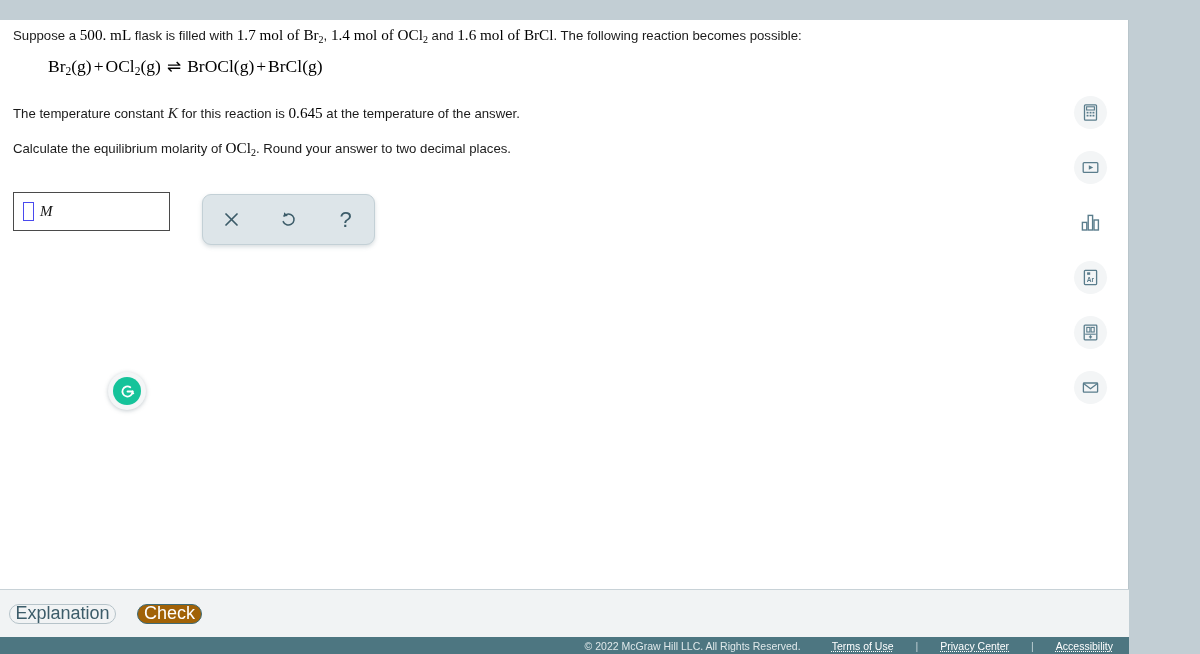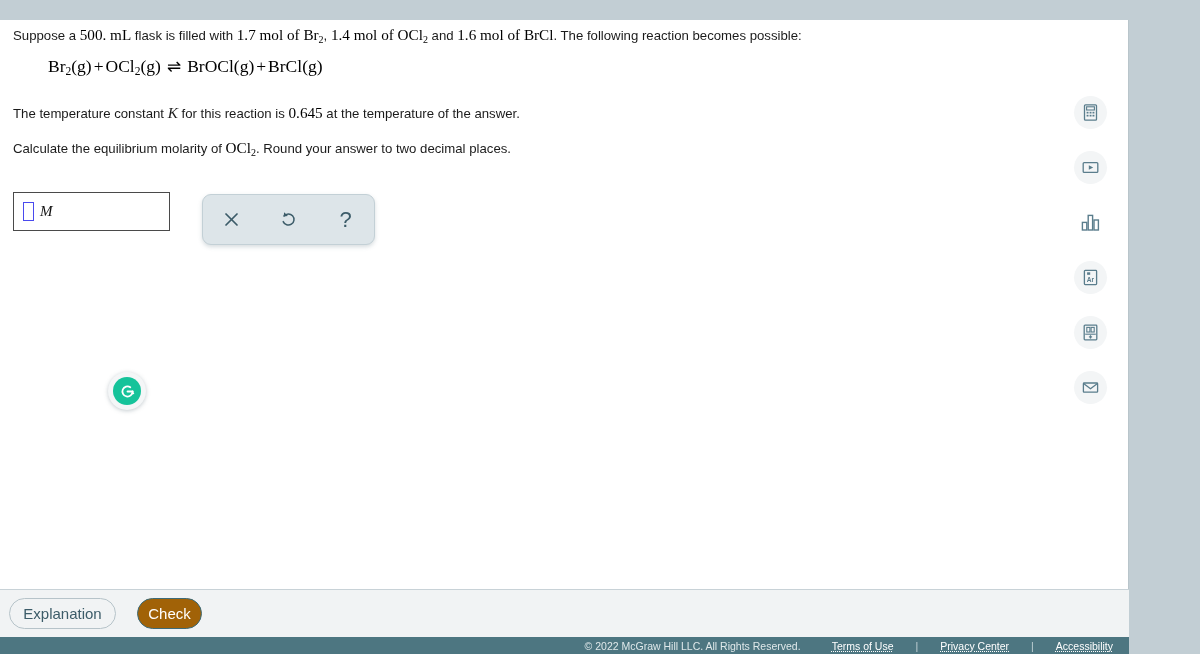--- a/index.html
+++ b/index.html
@@ -182,23 +182,23 @@
     left: 0; top: 589px;
     width: 1129px; height: 48px;
     background: #f1f3f4;
     border-top: 1px solid #c8d2d7;
     display: flex;
     align-items: center;
     padding-left: 9px;
   }
   .pill {
     font-family: "Liberation Sans", sans-serif;
-    font-size: 15px;
+    font-size: 18px;
     border-radius: 18px;
-    height: 31px;
+    height: 20px;
     display: flex;
     align-items: center;
     justify-content: center;
     cursor: pointer;
     white-space: nowrap;
   }
   #btn-explanation {
     width: 107px;
     background: #f1f3f4;
     border: 1px solid #b6c3c9;

